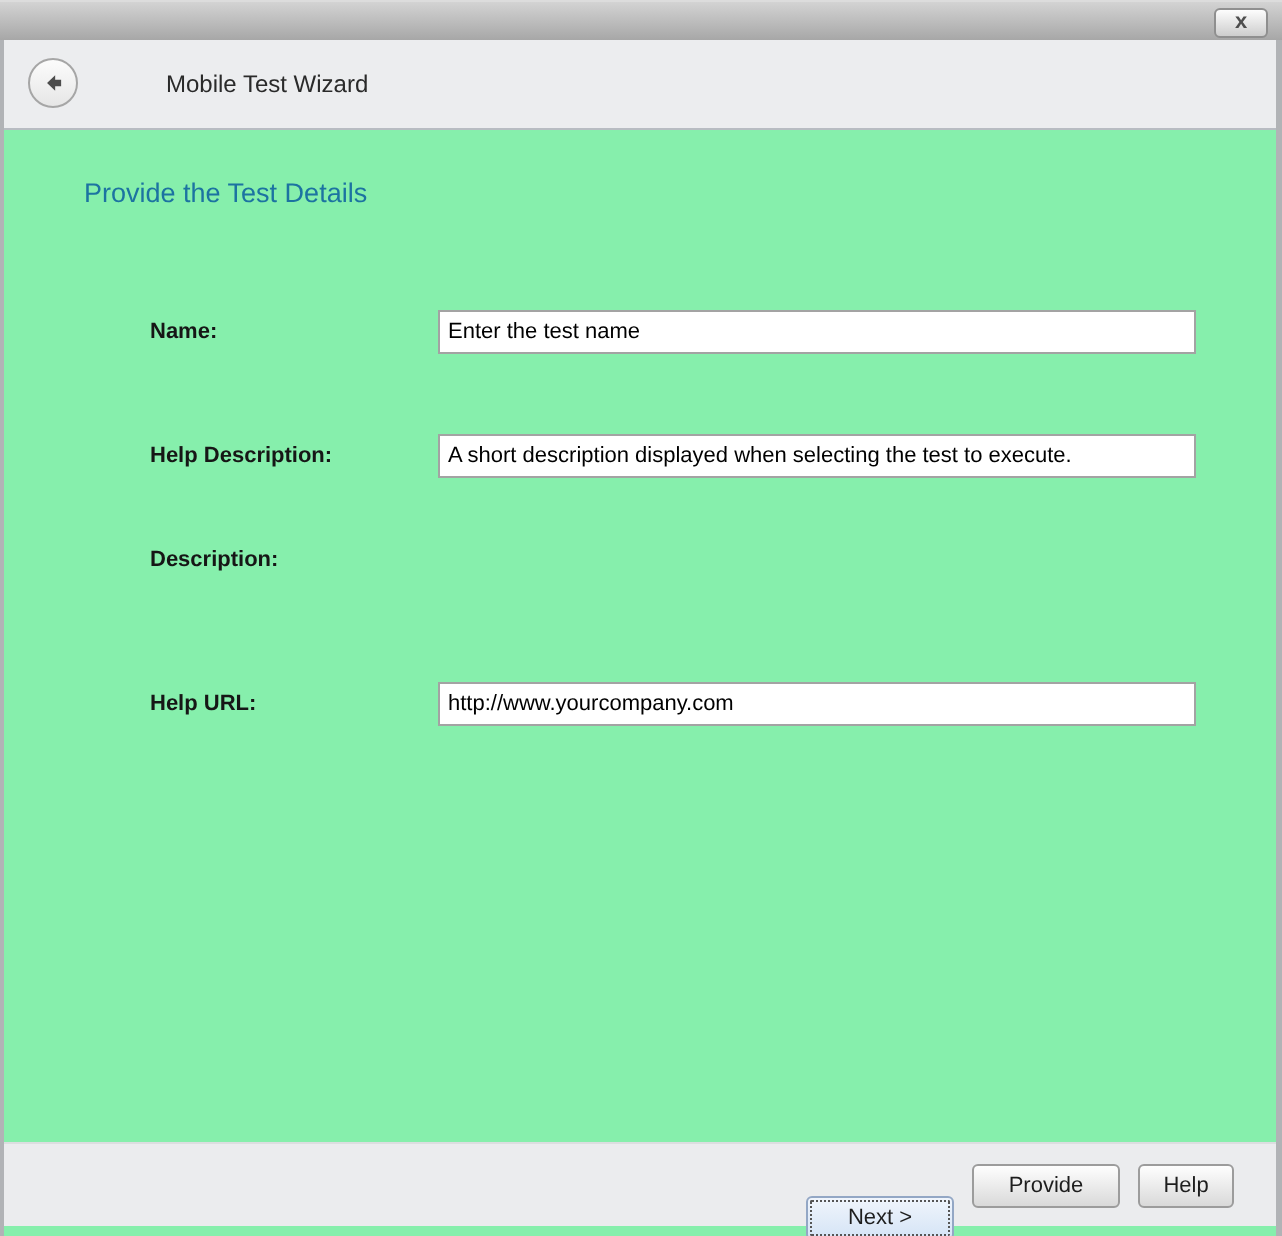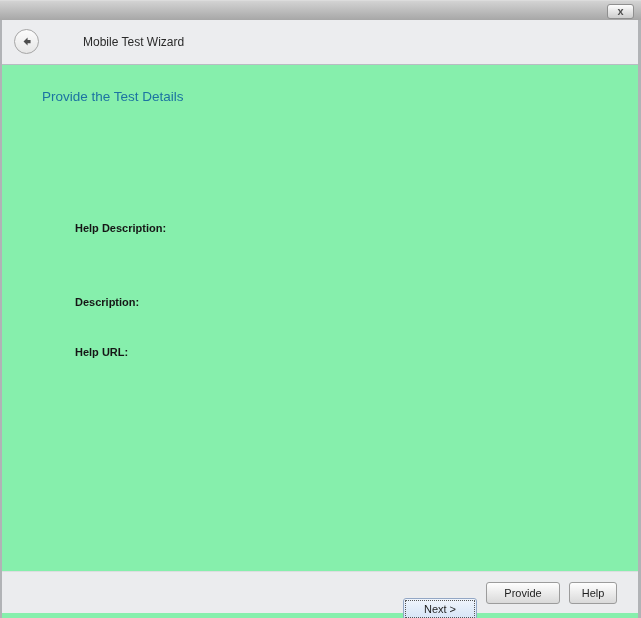--- a/index.html
+++ b/index.html
@@ -33,21 +33,21 @@
     font-size:12px;color:#2a2a2a;margin-left:36px;}
 
   
   .content{position:relative;height:564px;background:#86efac;}
   .heading{position:absolute;left:40px;top:24px;font-size:13.5px;color:#1c73a1;}
   .row{position:absolute;left:0;width:100%;height:22px;}
   .row label{position:absolute;left:73px;top:5px;font-size:11px;font-weight:bold;color:#161616;}
   .row input{position:absolute;left:217px;top:0;width:379px;height:22px;box-sizing:border-box;
     border:1px solid #a3a3a3;border-radius:0;background:#fff;
     font-family:"Liberation Sans",sans-serif;font-size:11px;color:#000;padding:0 4px;}
-  .row-0{top:90px;} .row-1{top:152px;} .row-2{top:226px;} .row-3{top:276px;}
+  .row-0{top:90px;} .row-1{top:152px;} .row-2{top:204px;} .row-3{top:276px;}
 
   
   .footer{position:absolute;left:0;bottom:0;width:100%;height:42px;box-sizing:border-box;
     background:#ebecee;border-top:1px solid #dcdee0;
     display:flex;justify-content:flex-end;align-items:flex-start;
     padding:10px 21px 0 0;gap:9px;}
   .btn{width:74px;height:22px;box-sizing:border-box;
     border:1px solid #9c9c9c;border-radius:3px;
     background:linear-gradient(#fefefe,#d9d9d9);
     font-family:"Liberation Sans",sans-serif;font-size:11px;color:#1e1e1e;
@@ -76,31 +76,37 @@
             <path d="M6.5 12 L14 4.8 L14 9 L19.5 9 L19.5 15 L14 15 L14 19.2 Z" fill="#4d4d4d"></path>
           </svg>
         </span>
       </button>
       <div class="header-title">Mobile Test Wizard</div>
     </div>
 
     <div class="content">
       <div class="heading">Provide the Test Details</div>
 
+      <div class="row row-0">
+        <label>Name:</label>
+        <input type="text" spellcheck="false" value="Enter the test name" style="">
+      </div>
 
       <div class="row row-1">
         <label>Help Description:</label>
+        <input type="text" spellcheck="false" value="A short description displayed when selecting the test to execute." style="">
       </div>
 
       <div class="row row-2">
         <label>Description:</label>
       </div>
 
       <div class="row row-3">
         <label>Help URL:</label>
+        <input type="text" spellcheck="false" value="http://www.yourcompany.com" style="">
       </div>
     </div>
 
     <div class="footer">
       <button class="btn btn-default">Next &gt;</button>
       <button class="btn">Provide</button>
       <button class="btn btn-help">Help</button>
     </div>
 
   </div>

